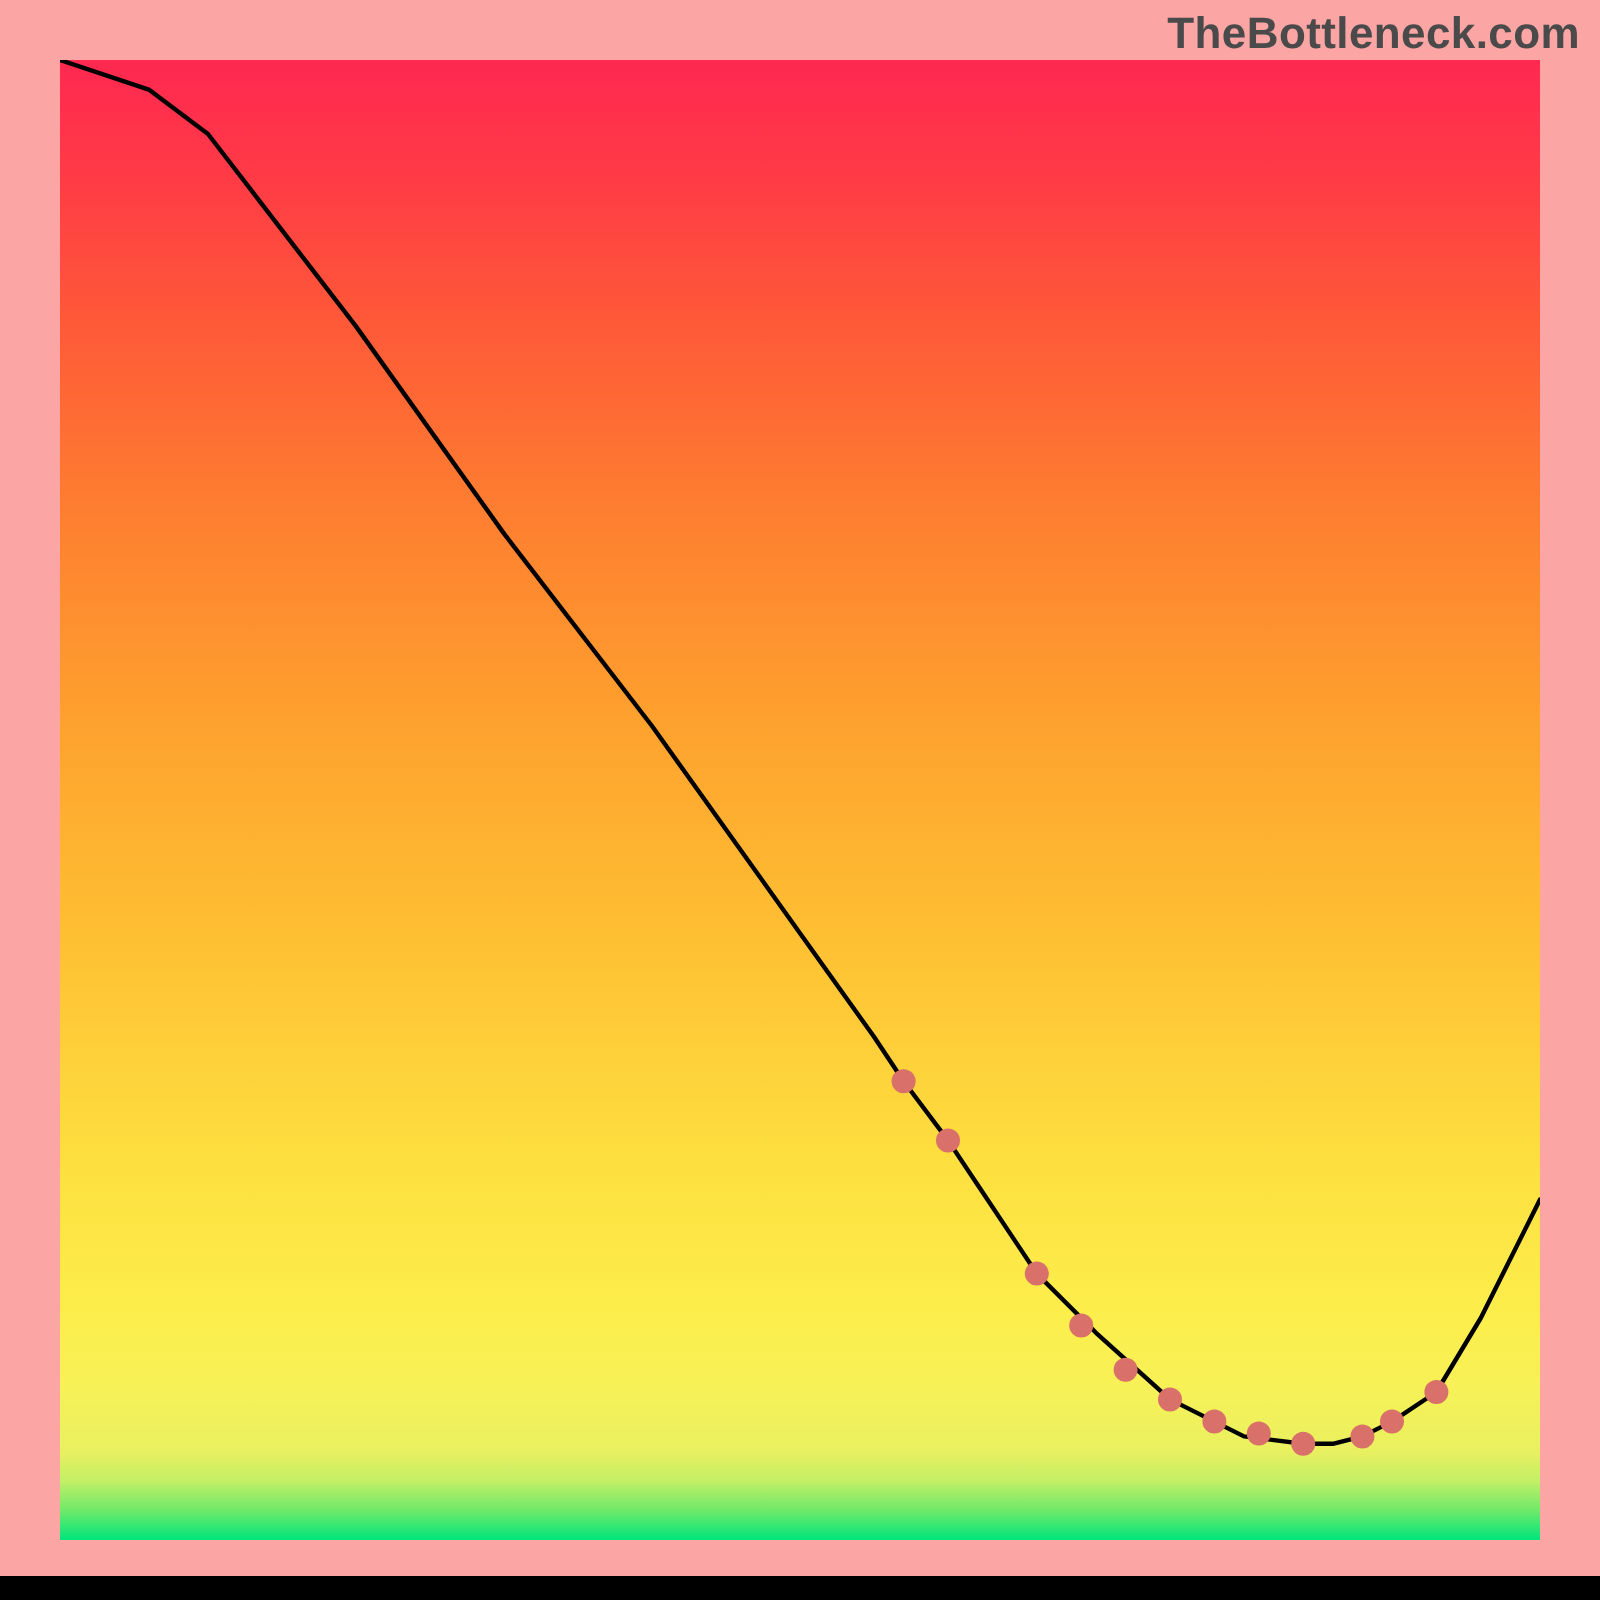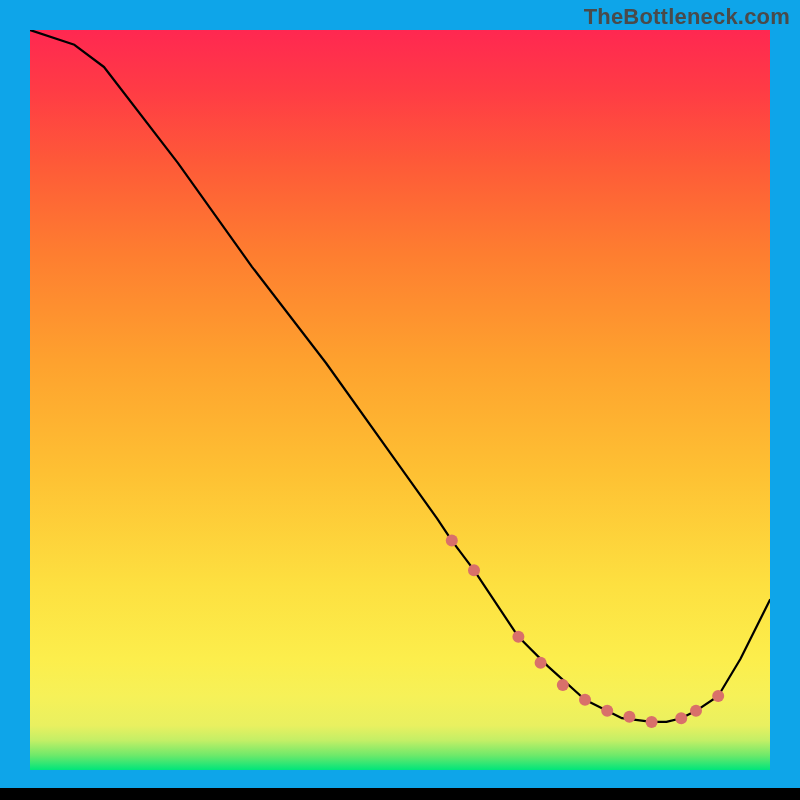--- a/index.html
+++ b/index.html
@@ -7,21 +7,21 @@
     width: 800px;
     height: 800px;
     background: #000;
     overflow: hidden;
     font-family: Arial, Helvetica, sans-serif;
   }
   .outer {
     position: relative;
     width: 800px;
     height: 788px;
-    background: #0ea5e9;
+    background: #fca5a5;
   }
   .watermark {
     position: absolute;
     top: 4px;
     right: 10px;
     font-size: 22px;
     font-weight: 600;
     color: #4a4a4a;
     letter-spacing: 0.2px;
     user-select: none;

